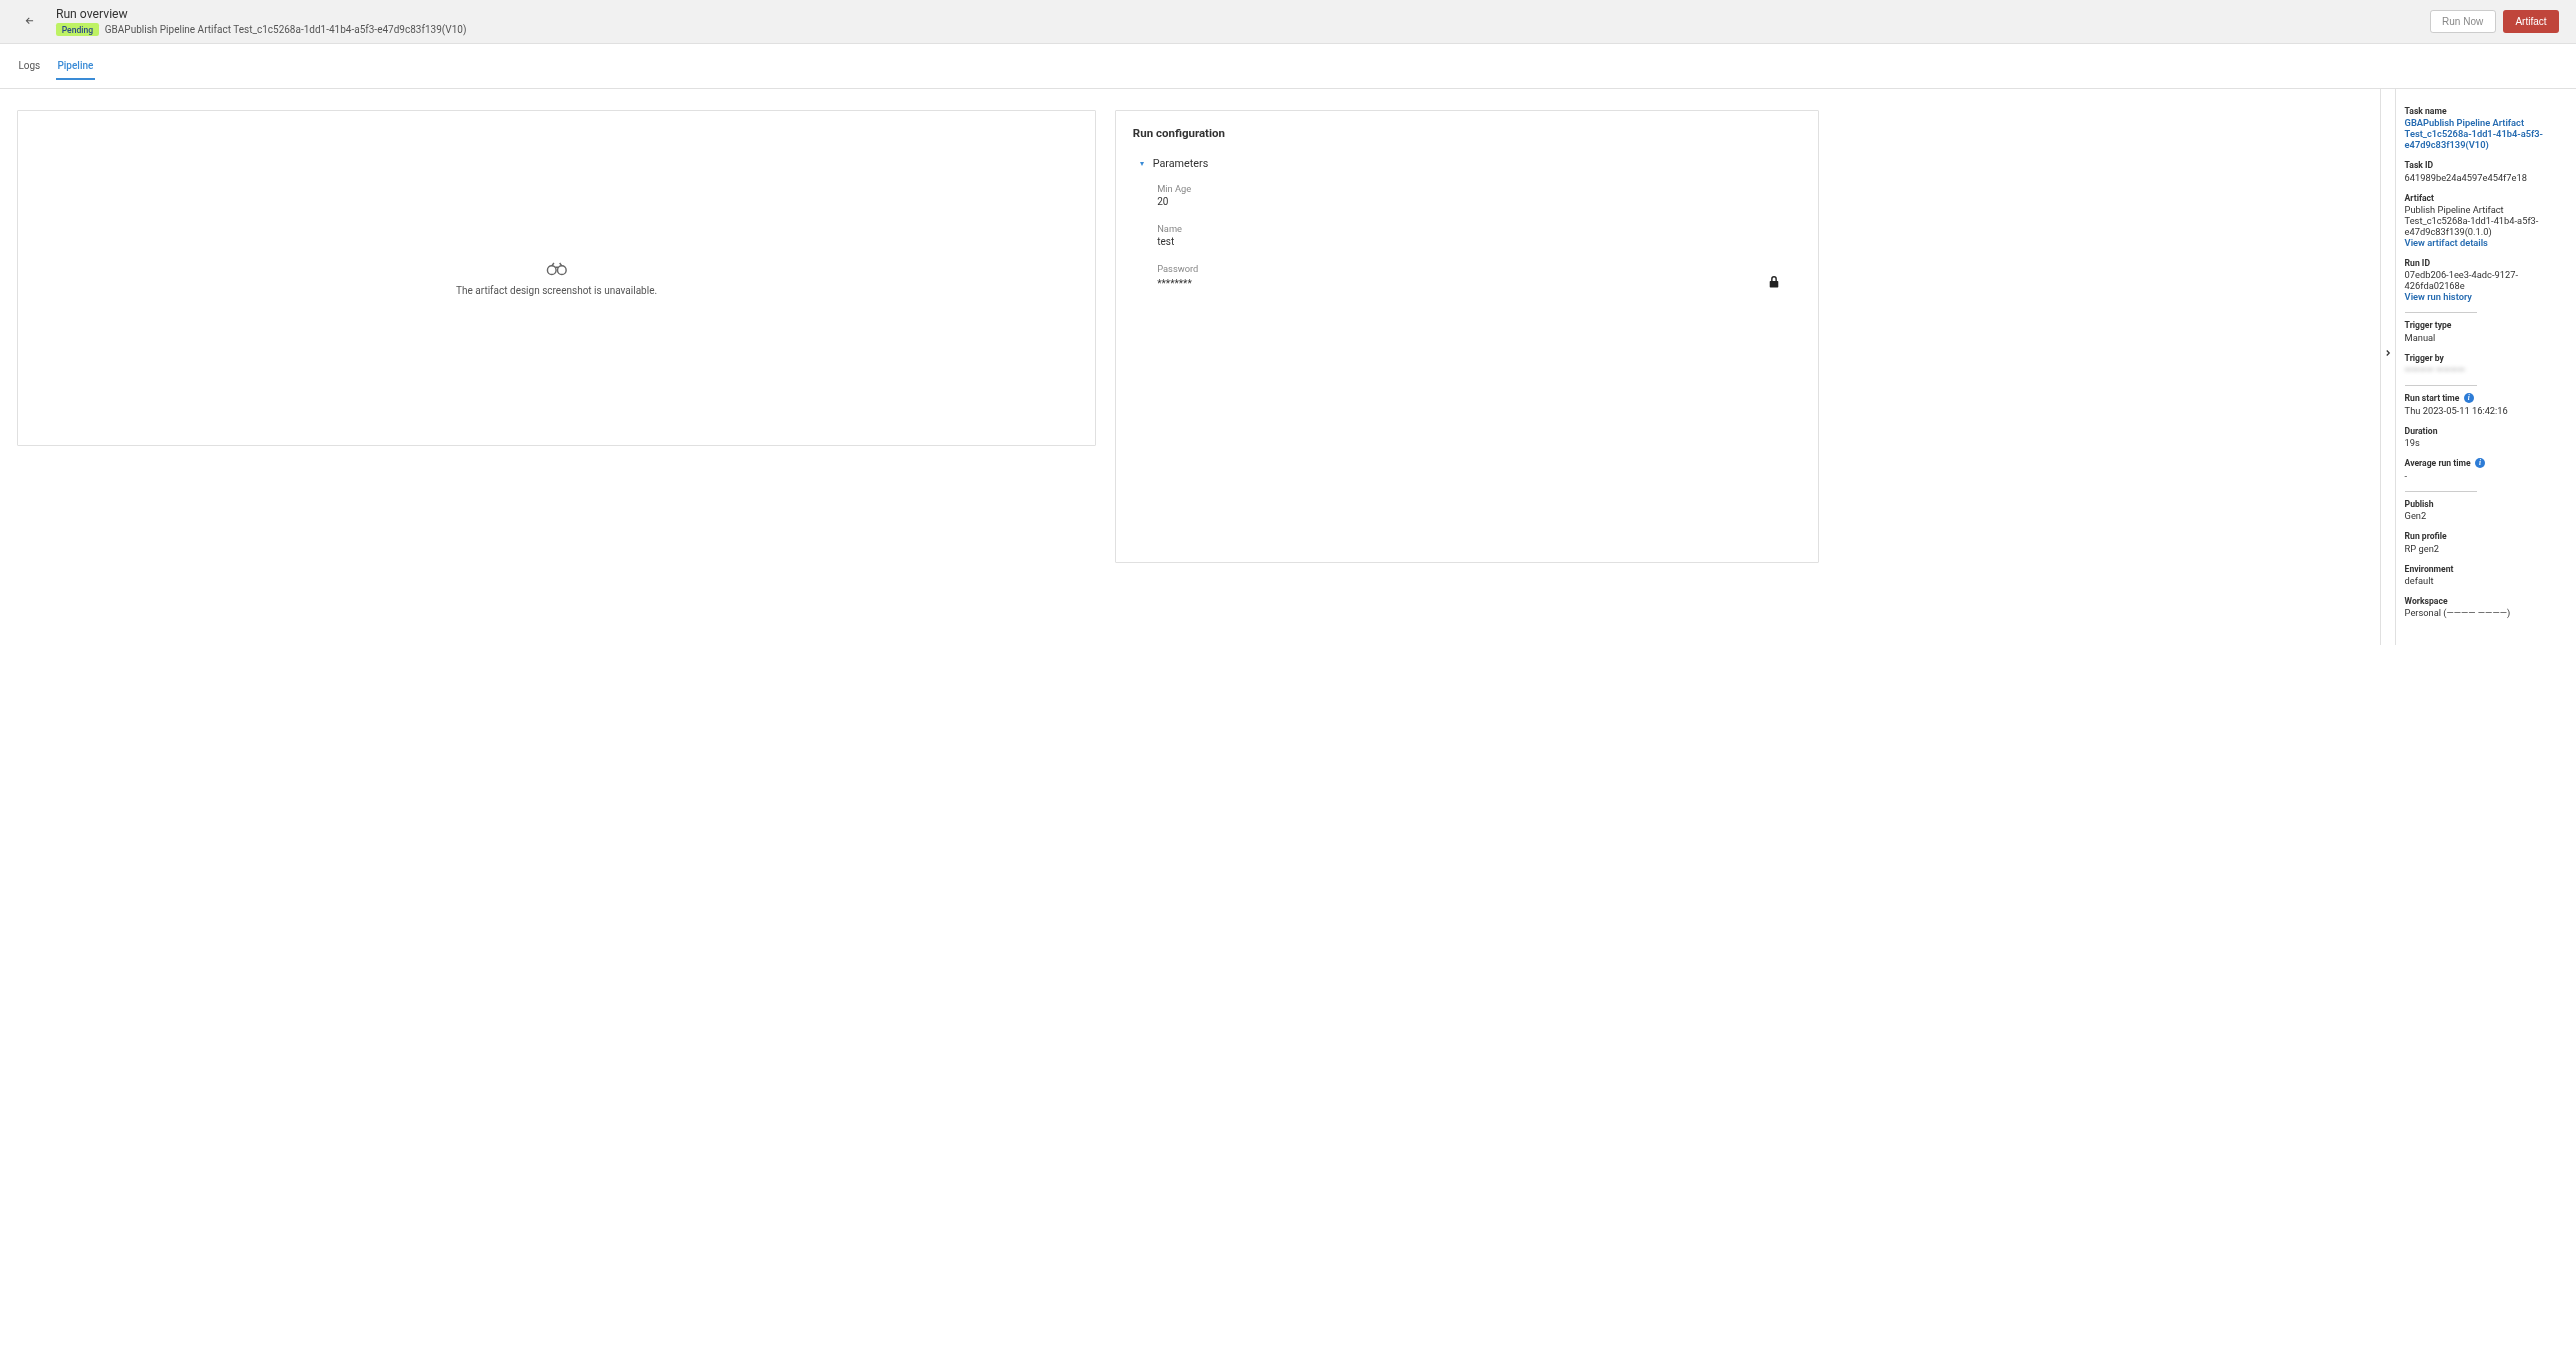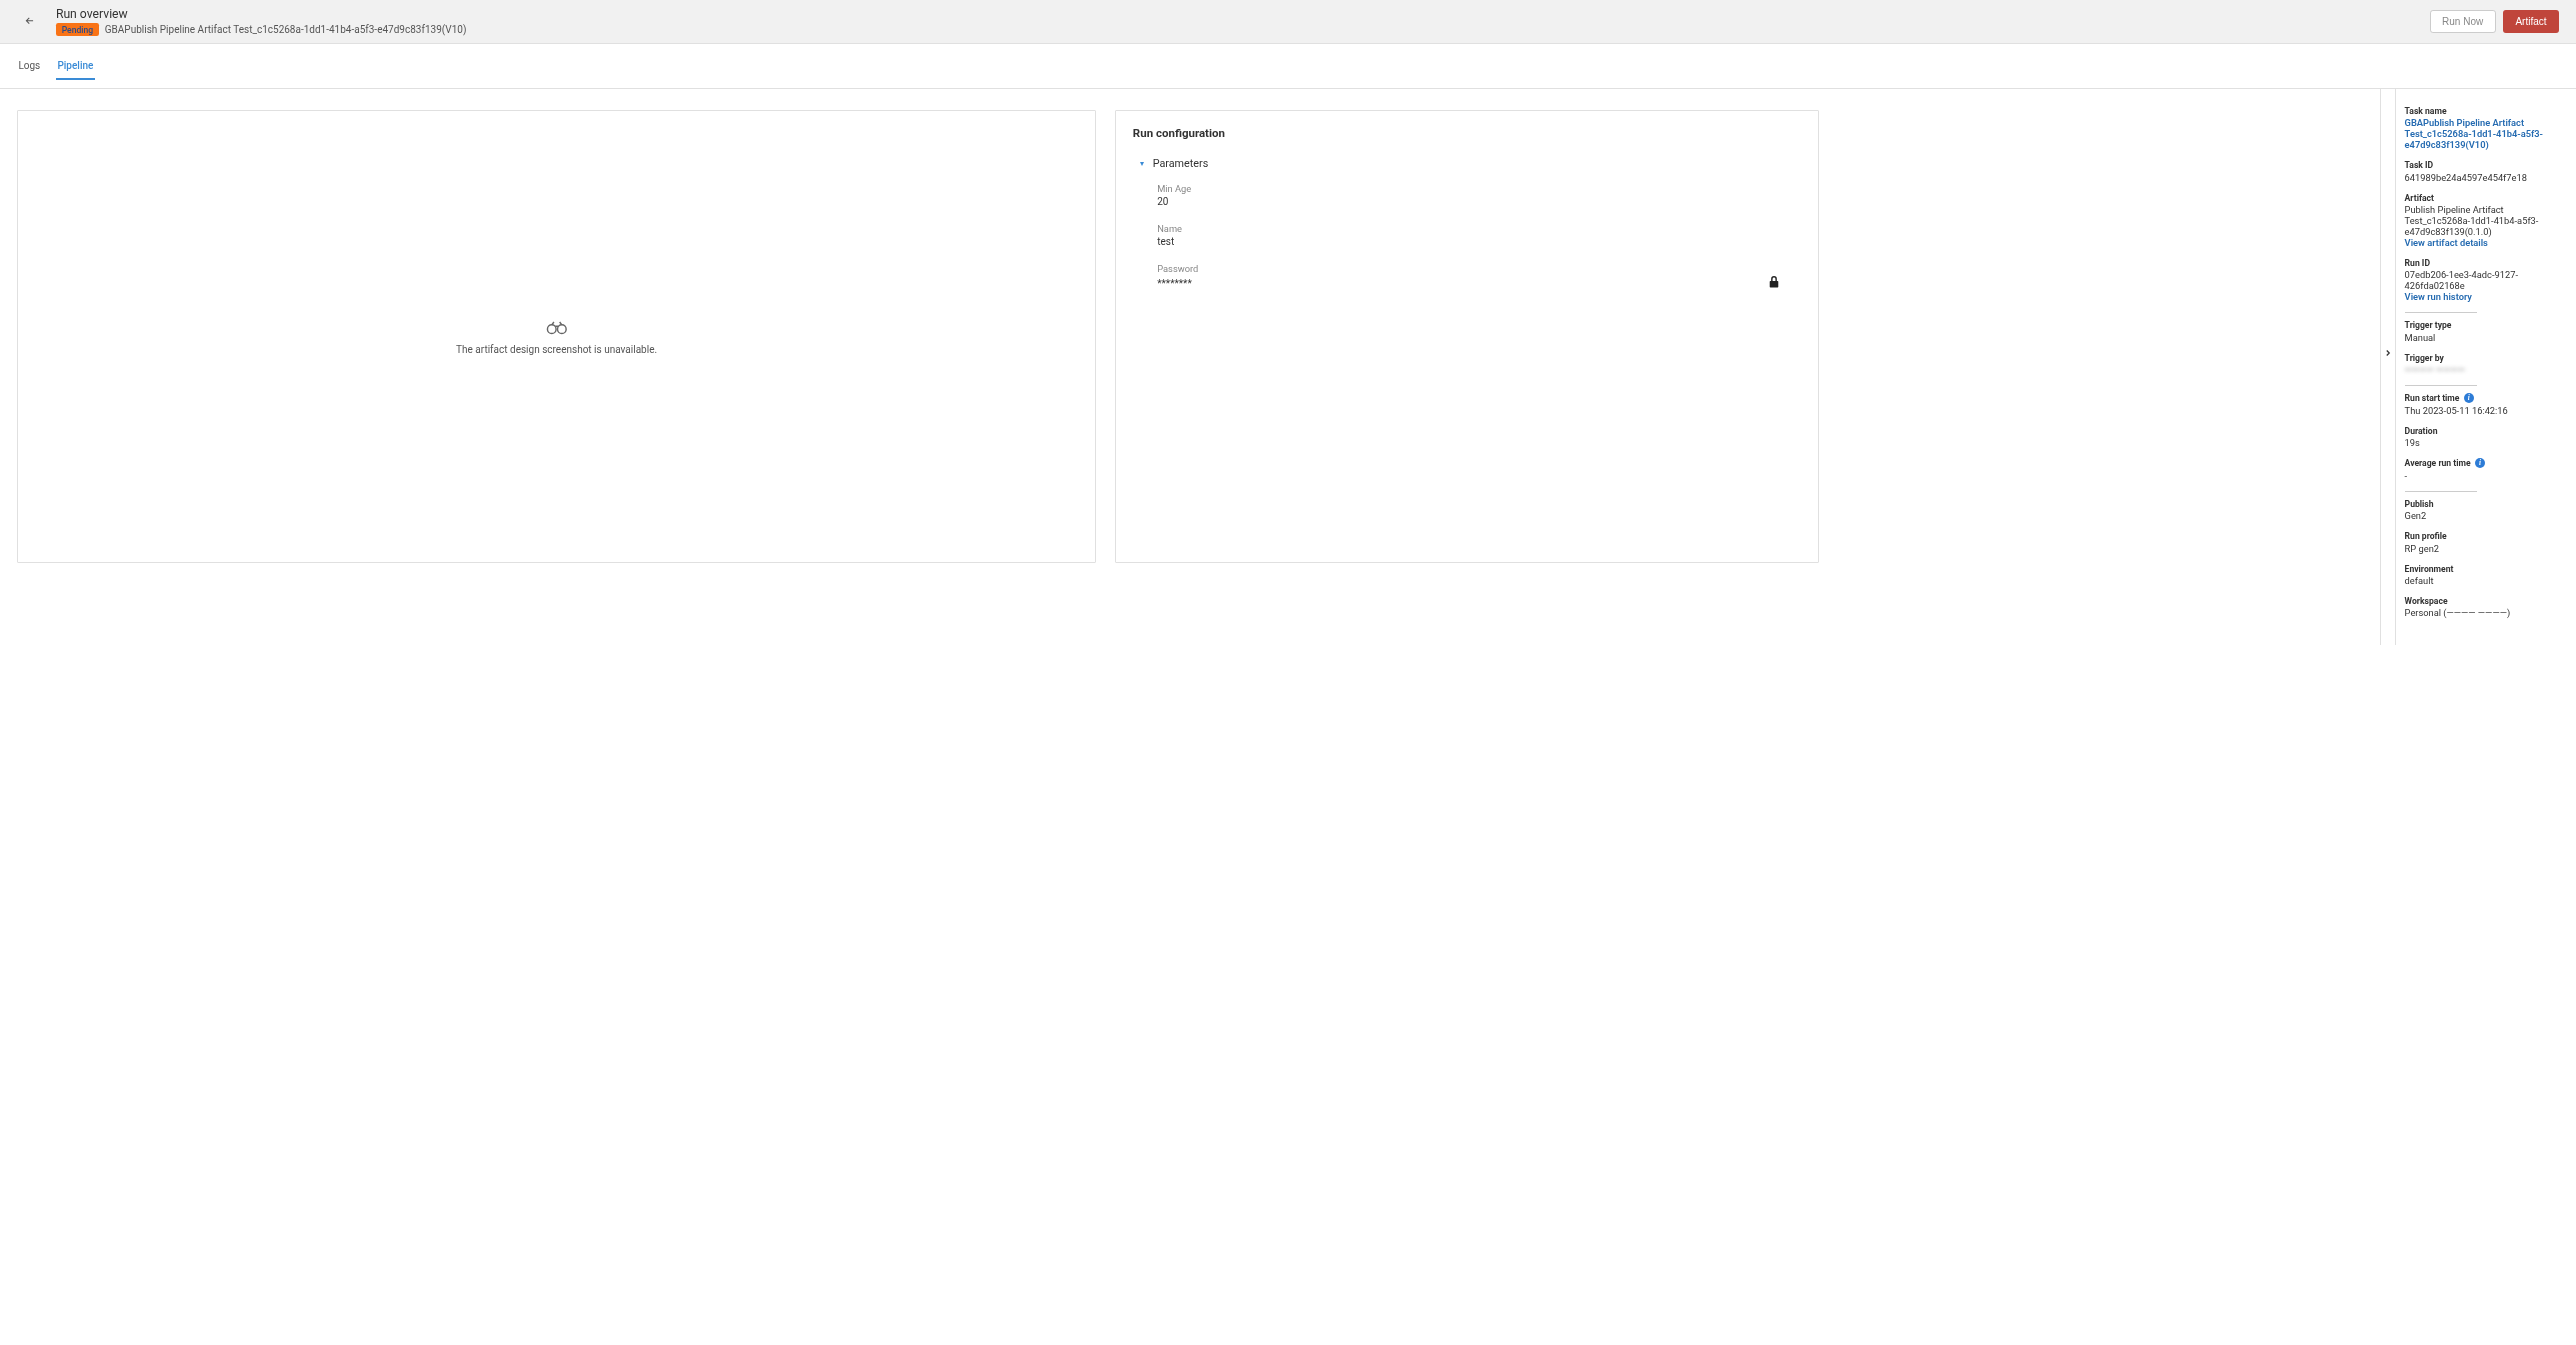--- a/index.html
+++ b/index.html
@@ -3,35 +3,35 @@
 <meta charset="utf-8">
 <style>
 * { box-sizing: border-box; margin: 0; padding: 0; }
 body { font-family: -apple-system, BlinkMacSystemFont, "Segoe UI", Roboto, sans-serif; font-size: 10px; color: #333; background: #fff; }
 .header { display: flex; align-items: center; justify-content: space-between; padding: 7.2px 17px; background: #f1f1f1; border-bottom: 0.7px solid #e0e0e0; }
 .header-left { display: flex; align-items: flex-start; }
 .back-btn { padding: 4.3px 7.2px; margin-right: 13px; margin-top: 3.6px; cursor: pointer; color: #555; }
 .title-block { display: flex; flex-direction: column; }
 .title { font-weight: 400; font-size: 12.2px; color: #333; margin-bottom: 2.2px; }
 .subtitle-row { display: flex; align-items: center; gap: 5.8px; }
-.badge { background: #f97316; color: #2c4b88; font-size: 8.6px; padding: 1.4px 5.8px; border-radius: 2.2px; font-weight: 500; }
+.badge { background: #bef264; color: #2c4b88; font-size: 8.6px; padding: 1.4px 5.8px; border-radius: 2.2px; font-weight: 500; }
 .subtitle { font-size: 10px; color: #555; }
 .header-actions { display: flex; gap: 7.2px; }
 .btn { padding: 5px 11.5px; border-radius: 2.9px; font-size: 10px; cursor: pointer; border: 0.7px solid transparent; text-align: right; }
 .btn-outline { background: #fff; border-color: #ccc; color: #888; }
 .btn-danger { background: #c0453b; color: #fff; }
 
 .tabs { display: flex; gap: 14.4px; padding: 8px 17px; border-bottom: 0.7px solid #e0e0e0; }
 .tab { padding: 7.2px 1.4px; cursor: pointer; color: #555; font-size: 10px; border-bottom: 2.2px solid transparent; }
 .tab.active { color: #3a8bd6; border-bottom-color: #3a8bd6; font-weight: 500; }
 
 .body { display: flex; }
 .main { flex: 1; padding: 21.6px 17px; display: flex; gap: 18.7px; }
 .card { border: 0.7px solid #e0e0e0; border-radius: 1px; background: #fff; }
-.card-artifact { flex: 0 0 46%; height: 453px; display: flex; align-items: center; justify-content: center; flex-direction: column; }
+.card-artifact { flex: 0 0 46%; height: 336px; display: flex; align-items: center; justify-content: center; flex-direction: column; }
 .card-config { flex: 0 0 30%; height: 453px; padding: 14.4px 17px; }
 .empty-msg { color: #555; font-size: 10px; margin-top: 7.2px; }
 .binoc { color: #666; }
 .config-title { font-weight: 700; font-size: 11.5px; color: #333; margin-bottom: 17px; }
 .collapse-row { display: flex; align-items: center; gap: 8.6px; margin-bottom: 13px; cursor: pointer; padding-left: 7.2px;}
 .collapse-caret { color: #3a8bd6; font-size: 8px; }
 .collapse-label { font-size: 10.8px; color: #333; }
 .param { margin-left: 24.4px; margin-bottom: 16px; position: relative; }
 .param-label { color: #888; font-size: 9.3px; margin-bottom: 2.2px; }
 .param-value { color: #333; font-size: 10px; }

